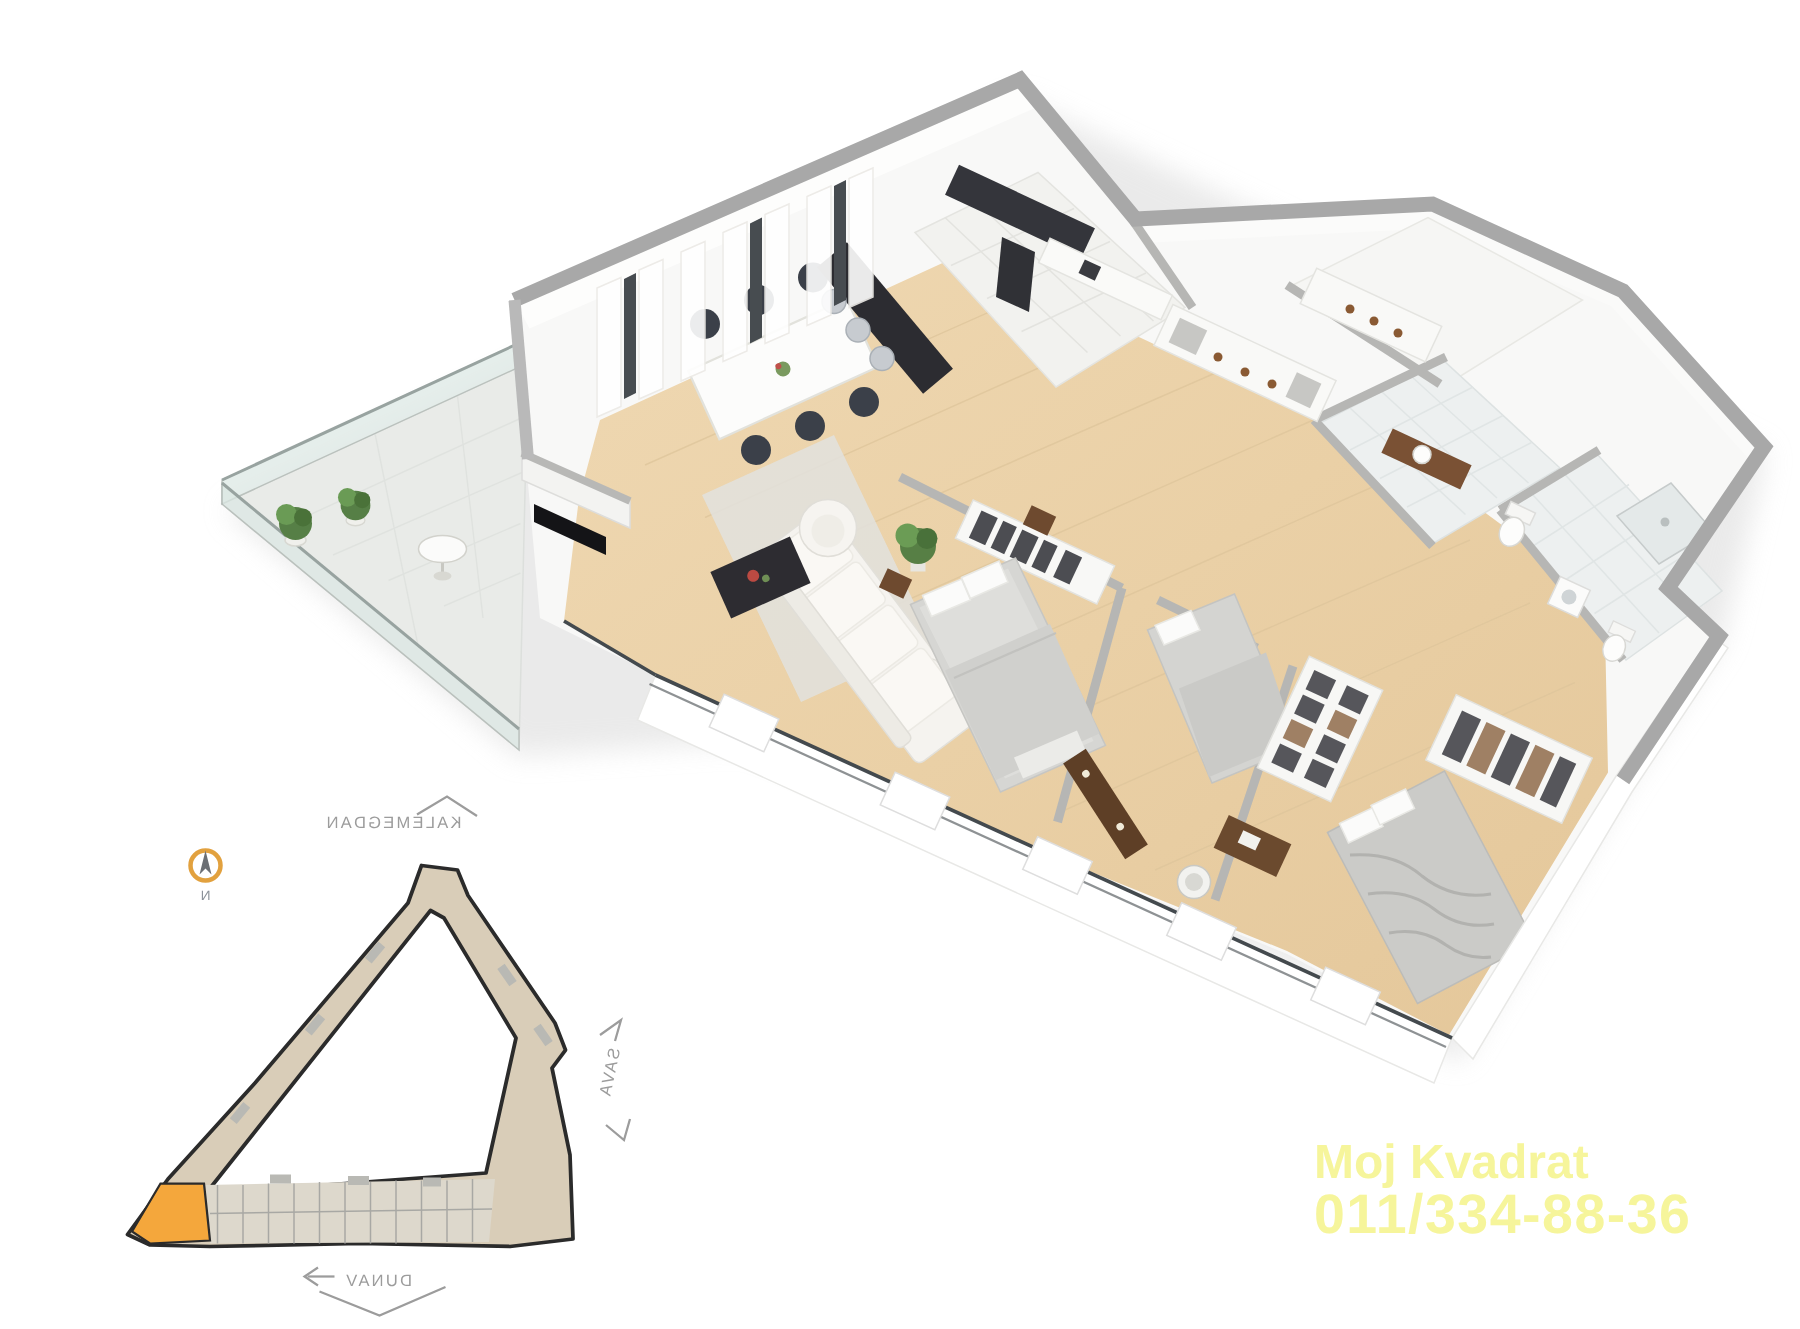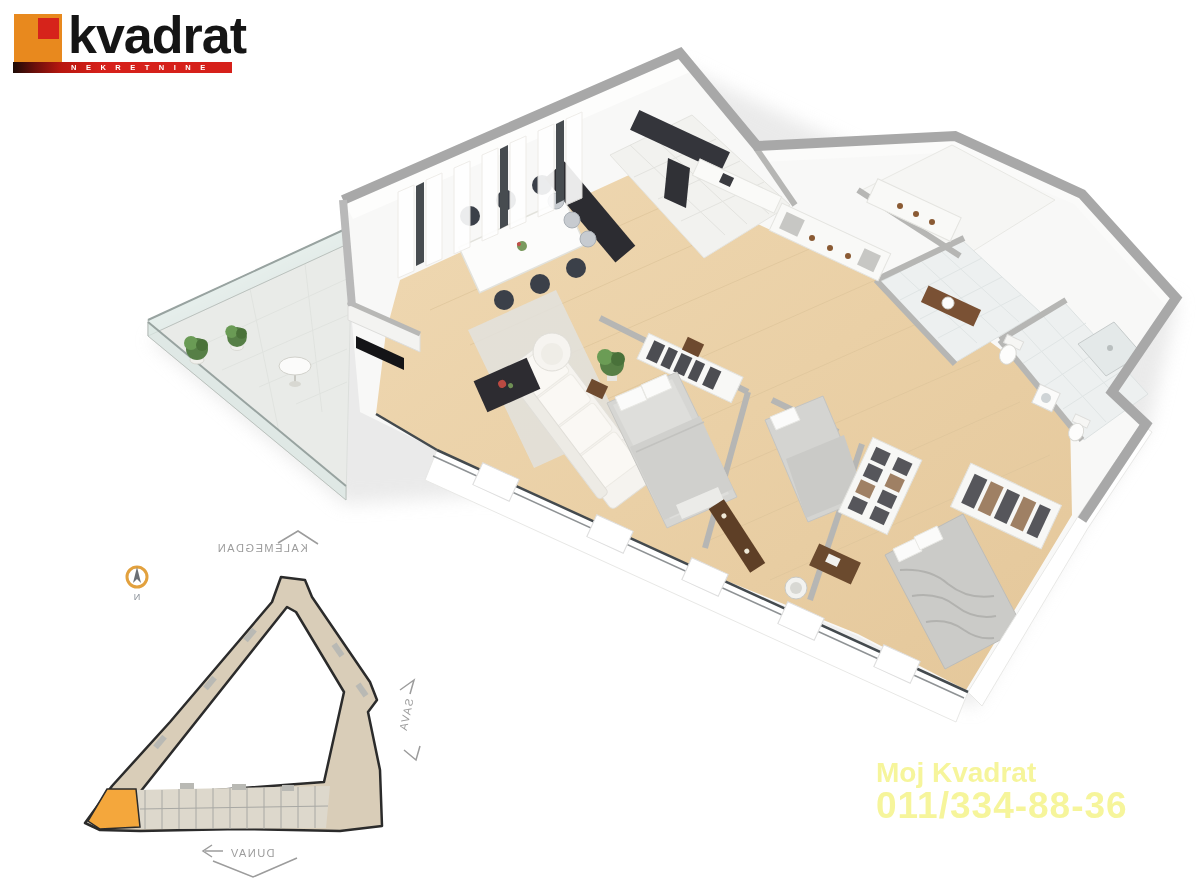--- a/index.html
+++ b/index.html
@@ -12,21 +12,21 @@
   .logo-mark-inner{position:absolute;left:24px;top:4px;width:21px;height:21px;background:#d6231b;}
   .logo-text{position:absolute;left:56px;top:-4px;font-size:52px;font-weight:bold;color:#151515;
              letter-spacing:-1px;line-height:62px;}
   .logo-bar{position:absolute;left:1px;top:54px;width:219px;height:11px;
             background:linear-gradient(90deg,#1d0b06 0%,#6b0f0b 10%,#b8170f 22%,#d6201a 40%,#d6201a 100%);
             overflow:hidden;}
   .logo-bar span{display:block;color:#ffffff;font-size:7.5px;font-weight:bold;letter-spacing:9.5px;
                  padding-left:58px;line-height:11px;white-space:nowrap;}
   
   .contact{position:absolute;left:876px;top:758px;color:#f6f59b;font-weight:bold;line-height:1.04;}
-  .contact .name{font-size:28px;}
+  .contact .name{font-size:32px;}
   .contact .phone{font-size:37px;letter-spacing:1px;}
 </style>
 </head>
 <body>
 
 <div class="stage">
 
   <svg width="1200" height="886" viewBox="0 0 1200 886">
     <defs>
       <filter id="soft" x="-25%" y="-25%" width="150%" height="150%">
@@ -429,28 +429,19 @@
         <text transform="translate(252,857) scale(-1,1)" text-anchor="middle">DUNAV</text>
         <g stroke="#9c9c9c" stroke-width="1.5" fill="none">
           <line x1="205" y1="851" x2="223" y2="851"></line>
           <polyline points="212,845 203,851 212,857"></polyline>
           <polyline points="213,861 253,877 297,858"></polyline>
         </g>
       </g>
     </g>
   </svg>
 
-  <div class="logo">
-    <div class="logo-mark">
-      <div class="logo-mark-inner"></div>
-    </div>
-    <div class="logo-text">kvadrat</div>
-    <div class="logo-bar">
-      <span>NEKRETNINE</span>
-    </div>
-  </div>
 
   <div class="contact">
     <div class="name">Moj Kvadrat</div>
     <div class="phone">011/334-88-36</div>
   </div>
 
 </div>
 
 </body></html>

